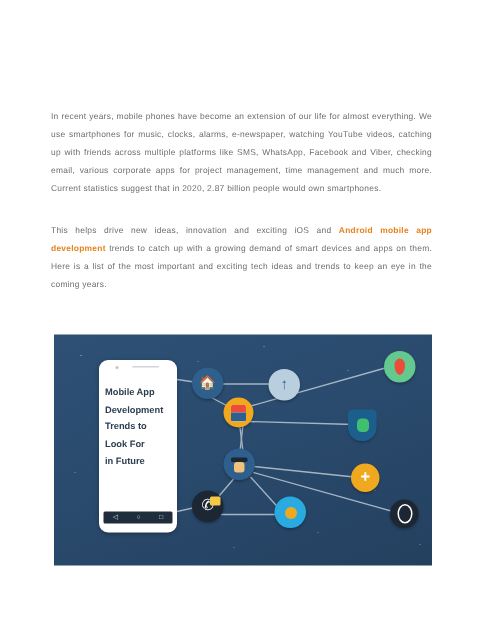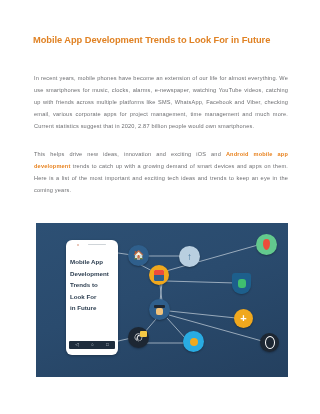--- a/index.html
+++ b/index.html
@@ -184,21 +184,20 @@
   .grad-cap { position:absolute; left:0; top:0; width:11px; height:3.4px; background:#1d2733; border-radius:1px; }
   .grad-face { position:absolute; left:2px; top:3px; width:7px; height:7px; background:#F0C27A; border-radius:2px; }
   .phone-glyph { color: #ffffff; font-size: 10px; line-height: 1; }
   .phone-sq { position:absolute; right:2px; top:4px; width:7px; height:6px; background:#F5C845; border-radius:1px; }
 </style>
 </head>
 <body>
 
 <div class="page">
 
-  <div class="doc-title">Mobile App Development Trends to Look For in Future</div>
 
   <div class="para" id="para-1">In recent years, mobile phones have become an extension of our life for almost everything. We use smartphones for music, clocks, alarms, e-newspaper, watching YouTube videos, catching up with friends across multiple platforms like SMS, WhatsApp, Facebook and Viber, checking email, various corporate apps for project management, time management and much more. Current statistics suggest that in 2020, 2.87 billion people would own smartphones.</div>
 
   <div class="para" id="para-2"><span>This helps drive new ideas, innovation and exciting iOS and </span><span class="link-orange">Android mobile app development</span><span> trends to catch up with a growing demand of smart devices and apps on them. Here is a list of the most important and exciting tech ideas and trends to keep an eye in the coming years.</span></div>
 
   <div class="illus">
 
     <svg class="net-lines" viewBox="0 0 252 154">
       <g stroke="#cfd9e2" stroke-width="0.9" opacity="0.75" fill="none">
         <line x1="82" y1="30" x2="96" y2="32"></line>

